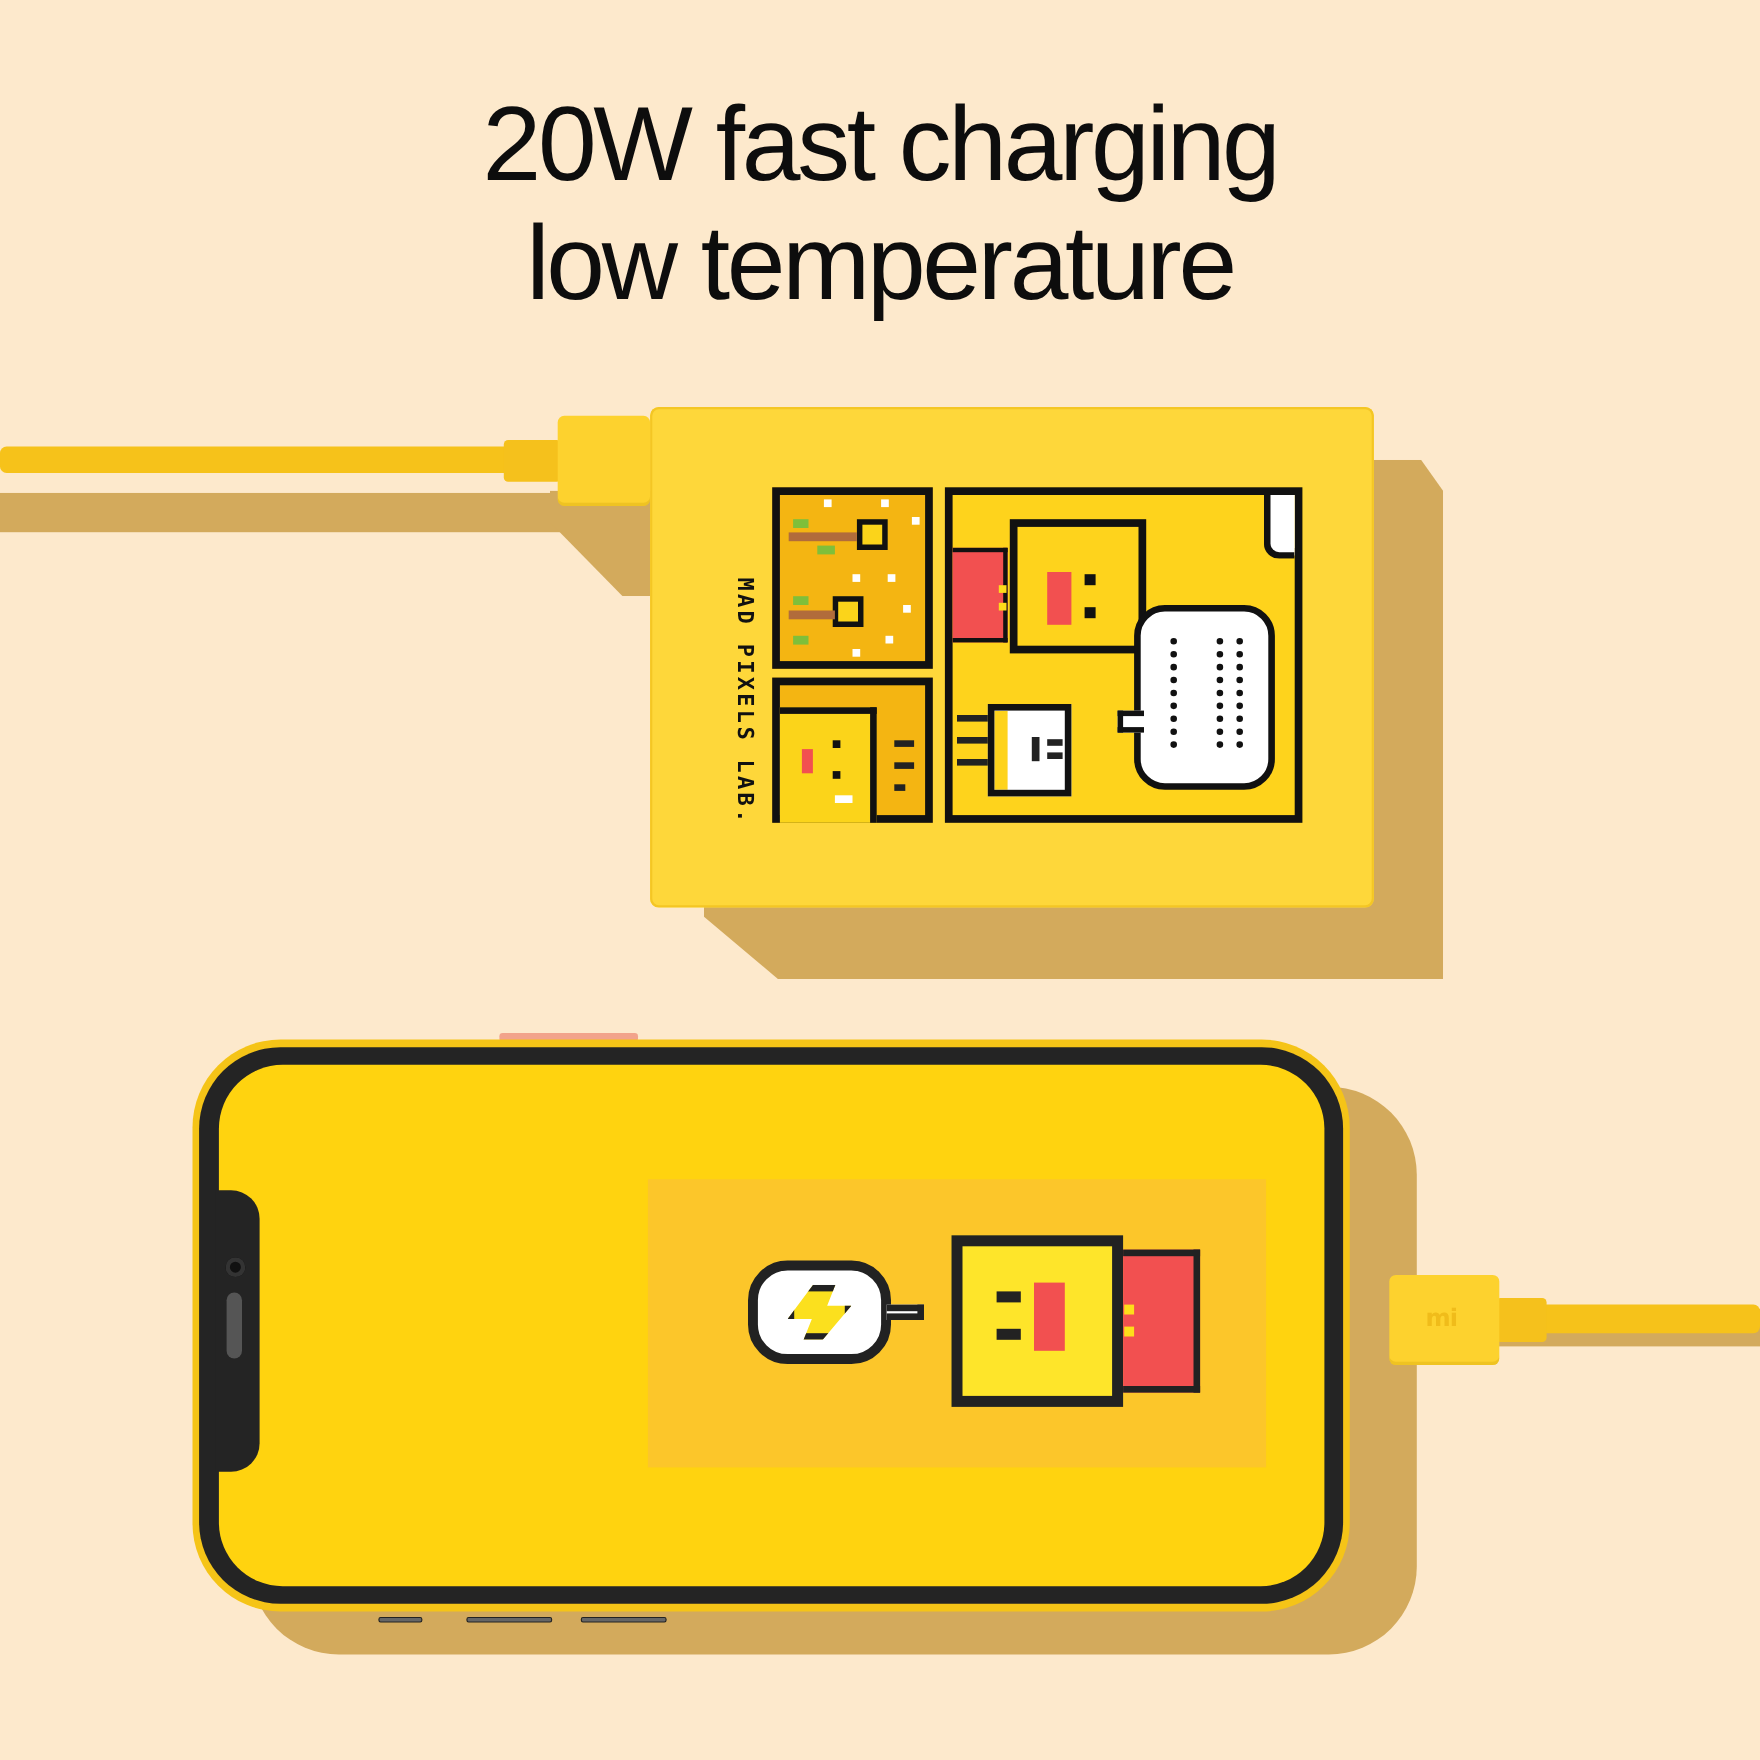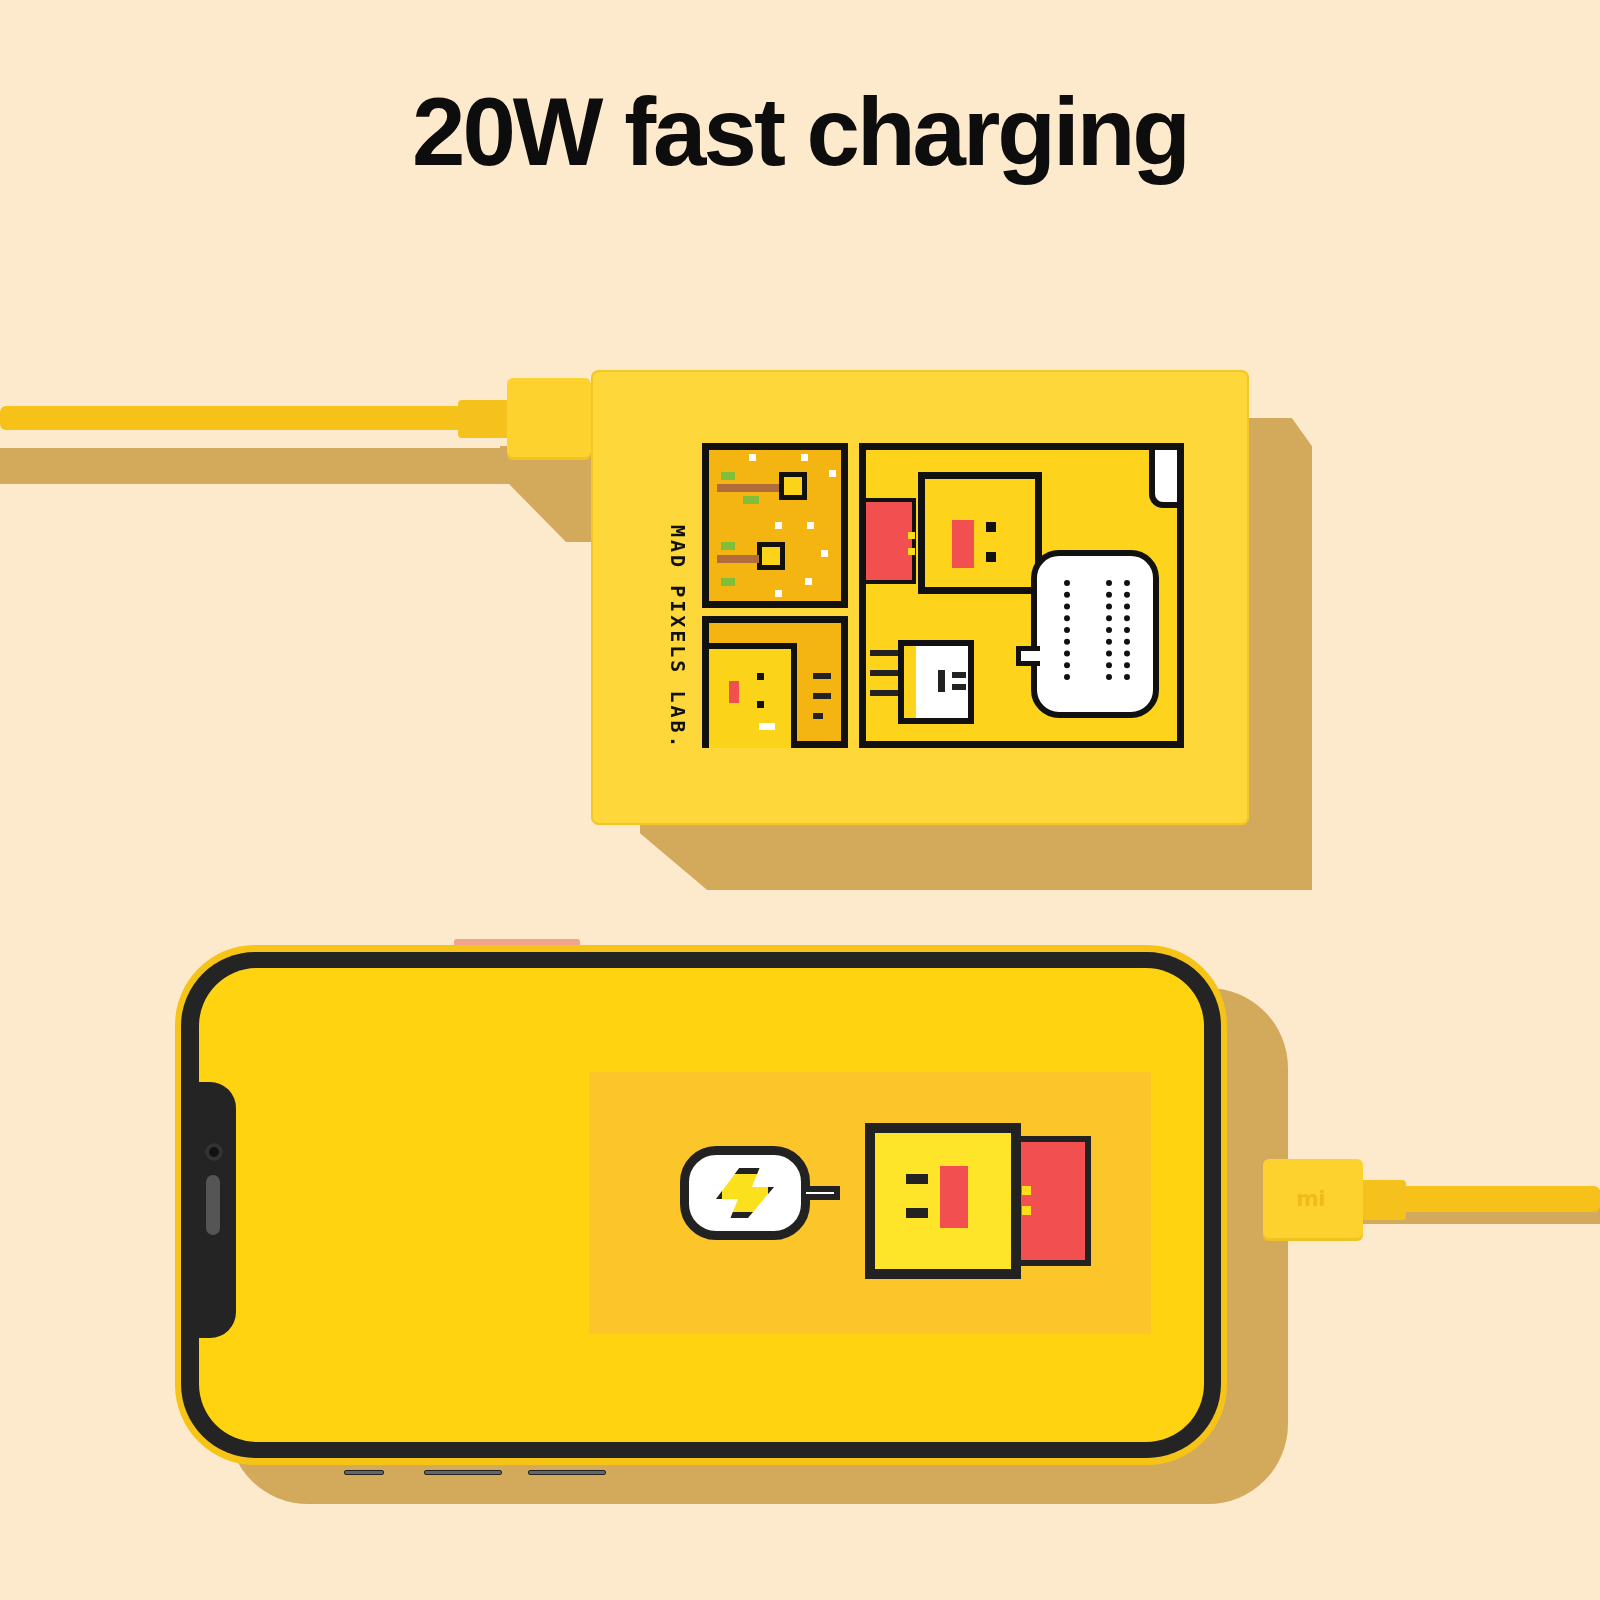--- a/index.html
+++ b/index.html
@@ -2,21 +2,21 @@
 <html><head>
   <meta charset="utf-8">
   <style>
     * { box-sizing: border-box; margin: 0; padding: 0; }
     html, body { width: 1600px; height: 1600px; overflow: hidden; }
     body { background: #fde9cc; position: relative; font-family: "DejaVu Sans", sans-serif; }
 
     .headline {
       position: absolute; left: 0; top: 78px; width: 1600px;
       text-align: center; color: #0d0d0d;
-      font-family: "Liberation Sans", sans-serif; font-weight: 700;
+      font-family: "Liberation Sans", sans-serif; font-weight: 400;
       font-size: 96px; line-height: 108px; letter-spacing: -3px;
     }
     .headline span { display: block; }
 
     
     .shadow { position: absolute; background: #d3aa5c; }
 
     
     .cable-h {
       position: absolute; background: #f6c21a; border-radius: 6px;
@@ -78,20 +78,21 @@
     .mi-logo {
       position: absolute; font-family: "DejaVu Sans", sans-serif; font-weight: 700;
       font-size: 22px; color: #f0bc1a; letter-spacing: -1px;
     }
   </style>
 </head>
 <body>
 
 <div class="headline">
   <span>20W fast charging</span>
+  <span>low temperature</span>
 </div>
 
 <div class="shadow" style="left:640px; top:418px; width:672px; height:472px;
      clip-path: polygon(0 0, 97% 0, 100% 6%, 100% 100%, 10% 100%, 0 88%);"></div>
 <div class="shadow" style="left:0; top:448px; width:600px; height:36px;
      clip-path: polygon(0 0, 100% 0, 100% 100%, 0 100%);"></div>
 <div class="shadow" style="left:500px; top:446px; width:110px; height:96px;
      clip-path: polygon(0 0, 100% 0, 100% 100%, 60% 100%, 0 30%);"></div>
 
 <div class="cable-h" style="left:0; top:406px; width:470px; height:24px;"></div>

